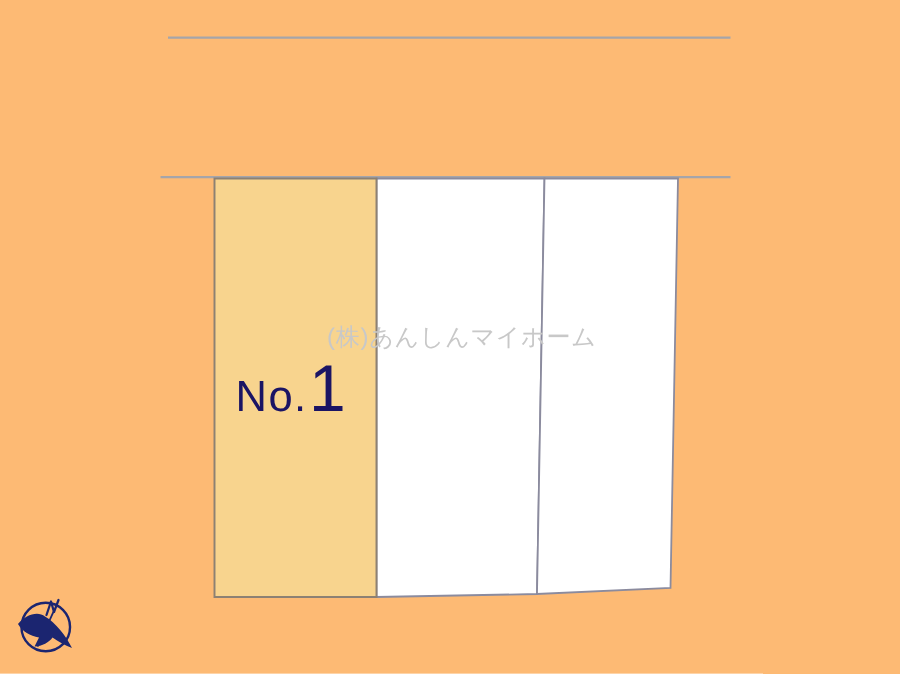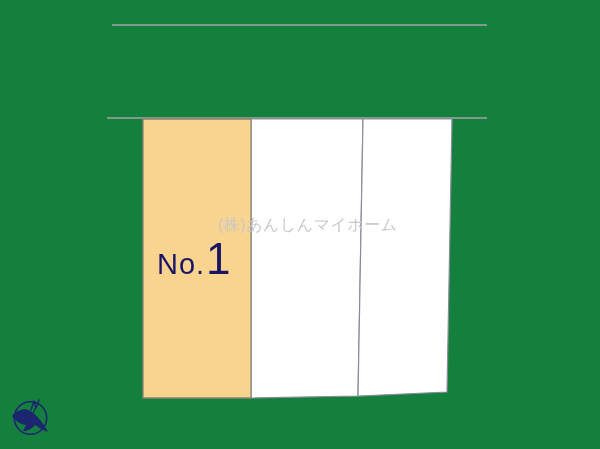--- a/index.html
+++ b/index.html
@@ -1,21 +1,21 @@
 <!DOCTYPE html>
 <html><head>
 <meta charset="utf-8">
 <style>
   html, body { margin: 0; padding: 0; }
   body { background: #ffffff; }
   .canvas {
     position: relative;
     width: 600px;
     height: 449px;
-    background: #15803d;
+    background: #fdba74;
     overflow: hidden;
     font-family: "Liberation Sans", sans-serif;
   }
   svg.plan { position: absolute; left: 0; top: 0; }
   text { font-family: "Liberation Sans", sans-serif; }
   .lot-label-prefix { letter-spacing: 1px; }
 </style>
 </head>
 <body>
 

